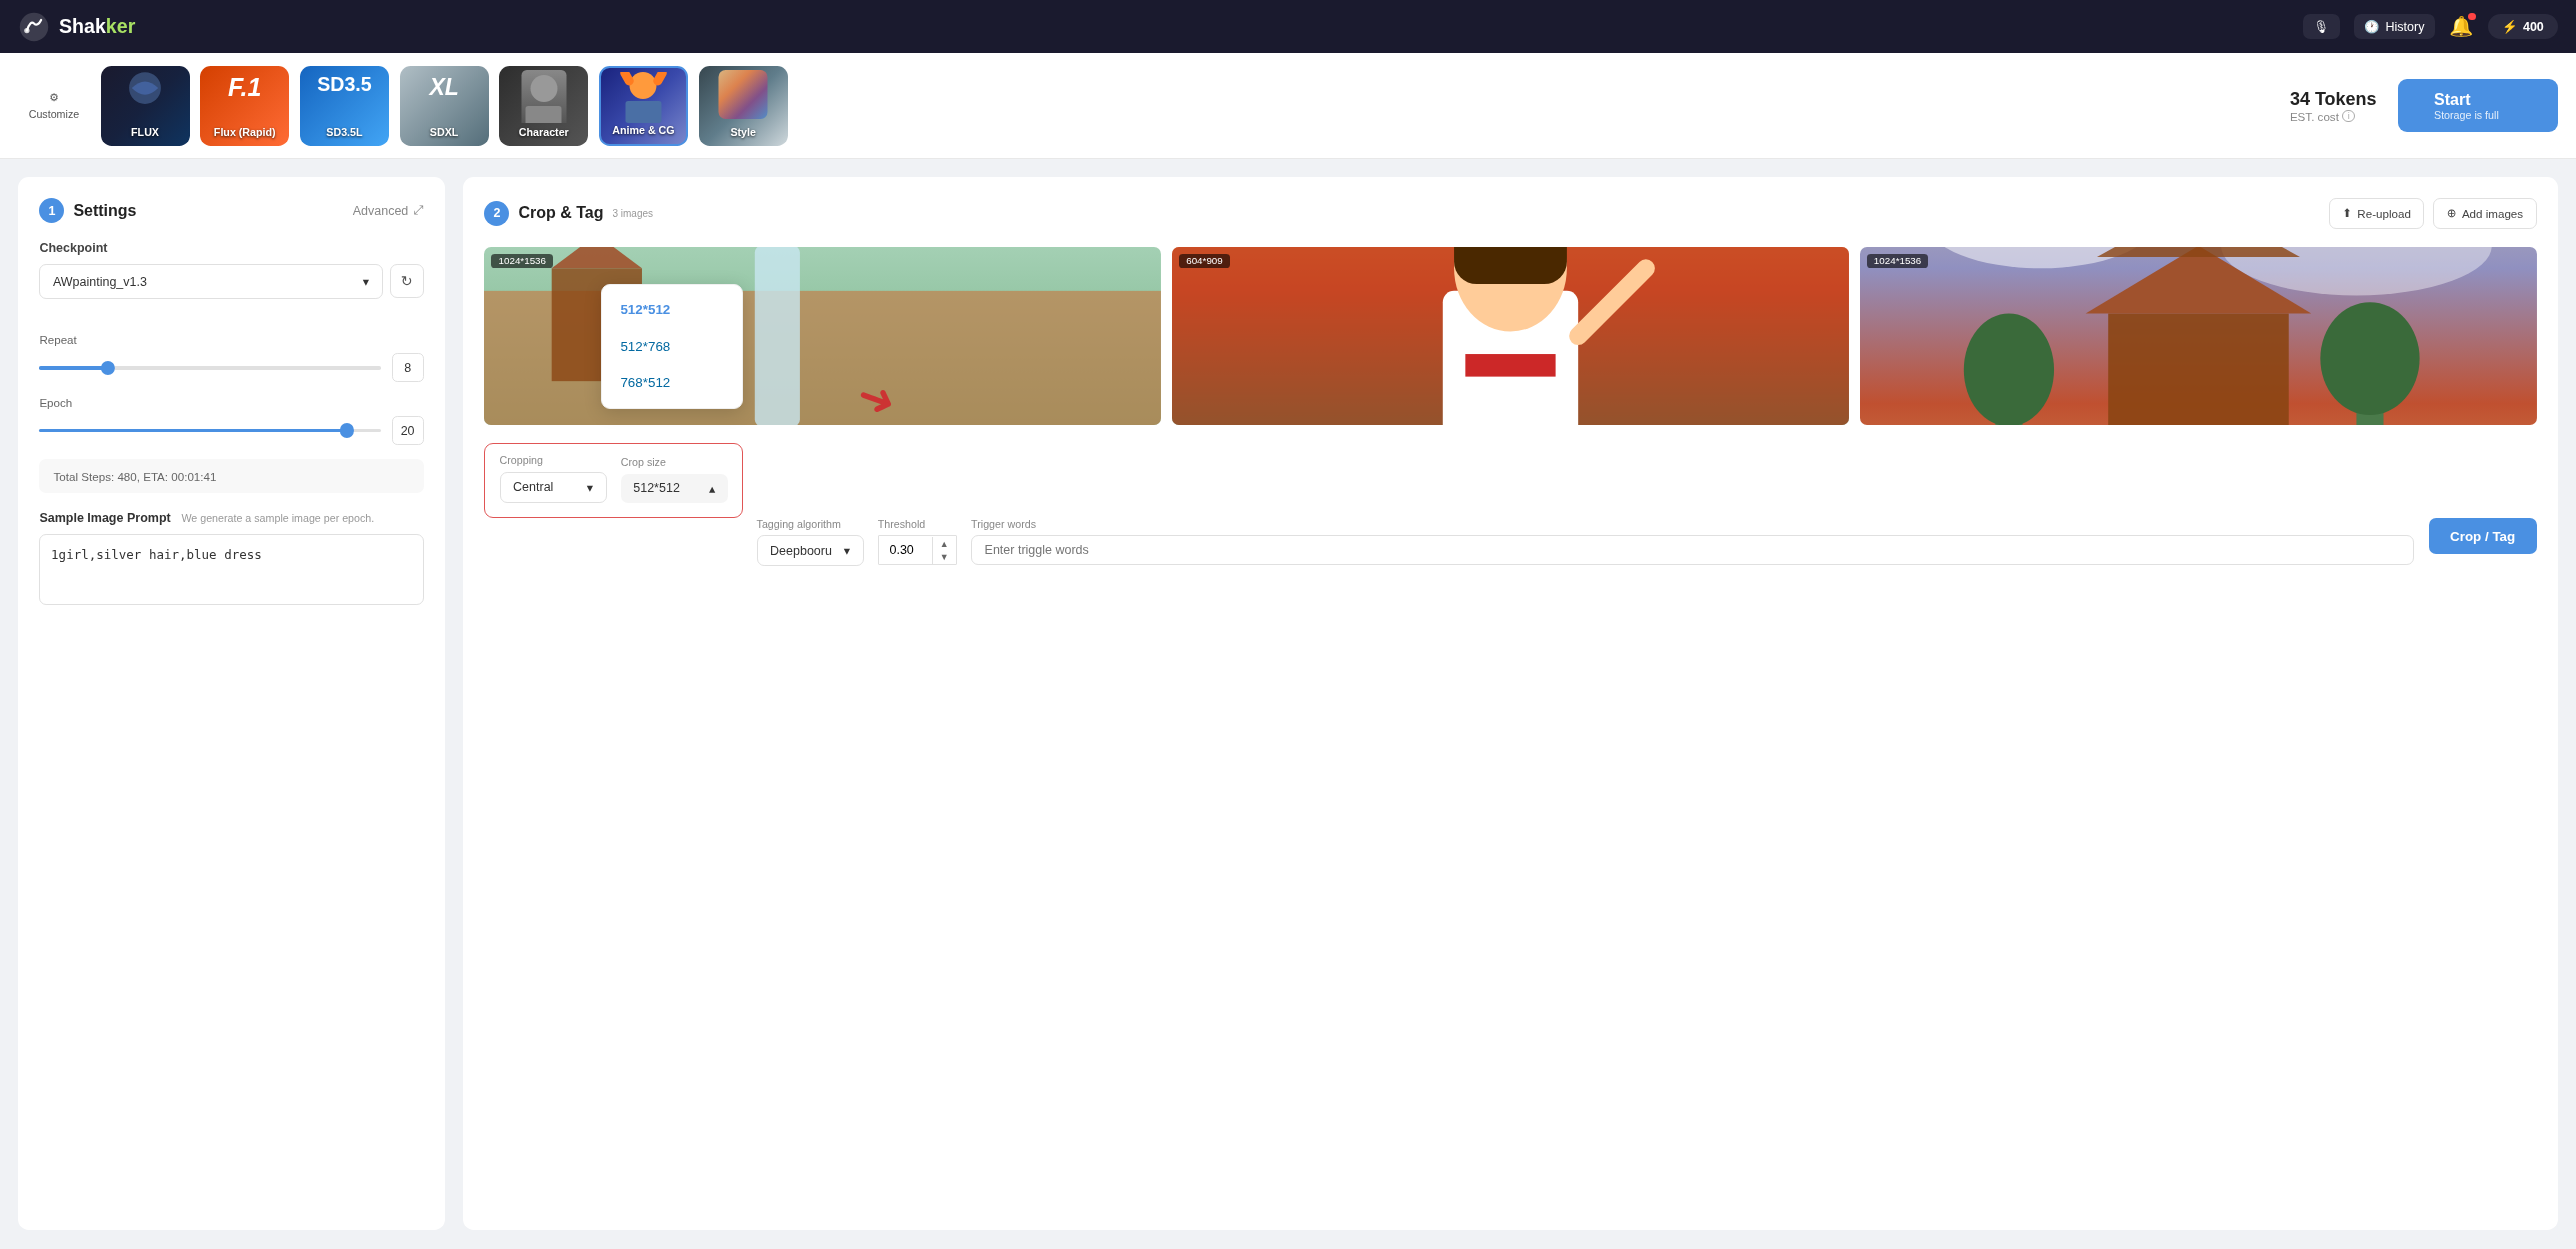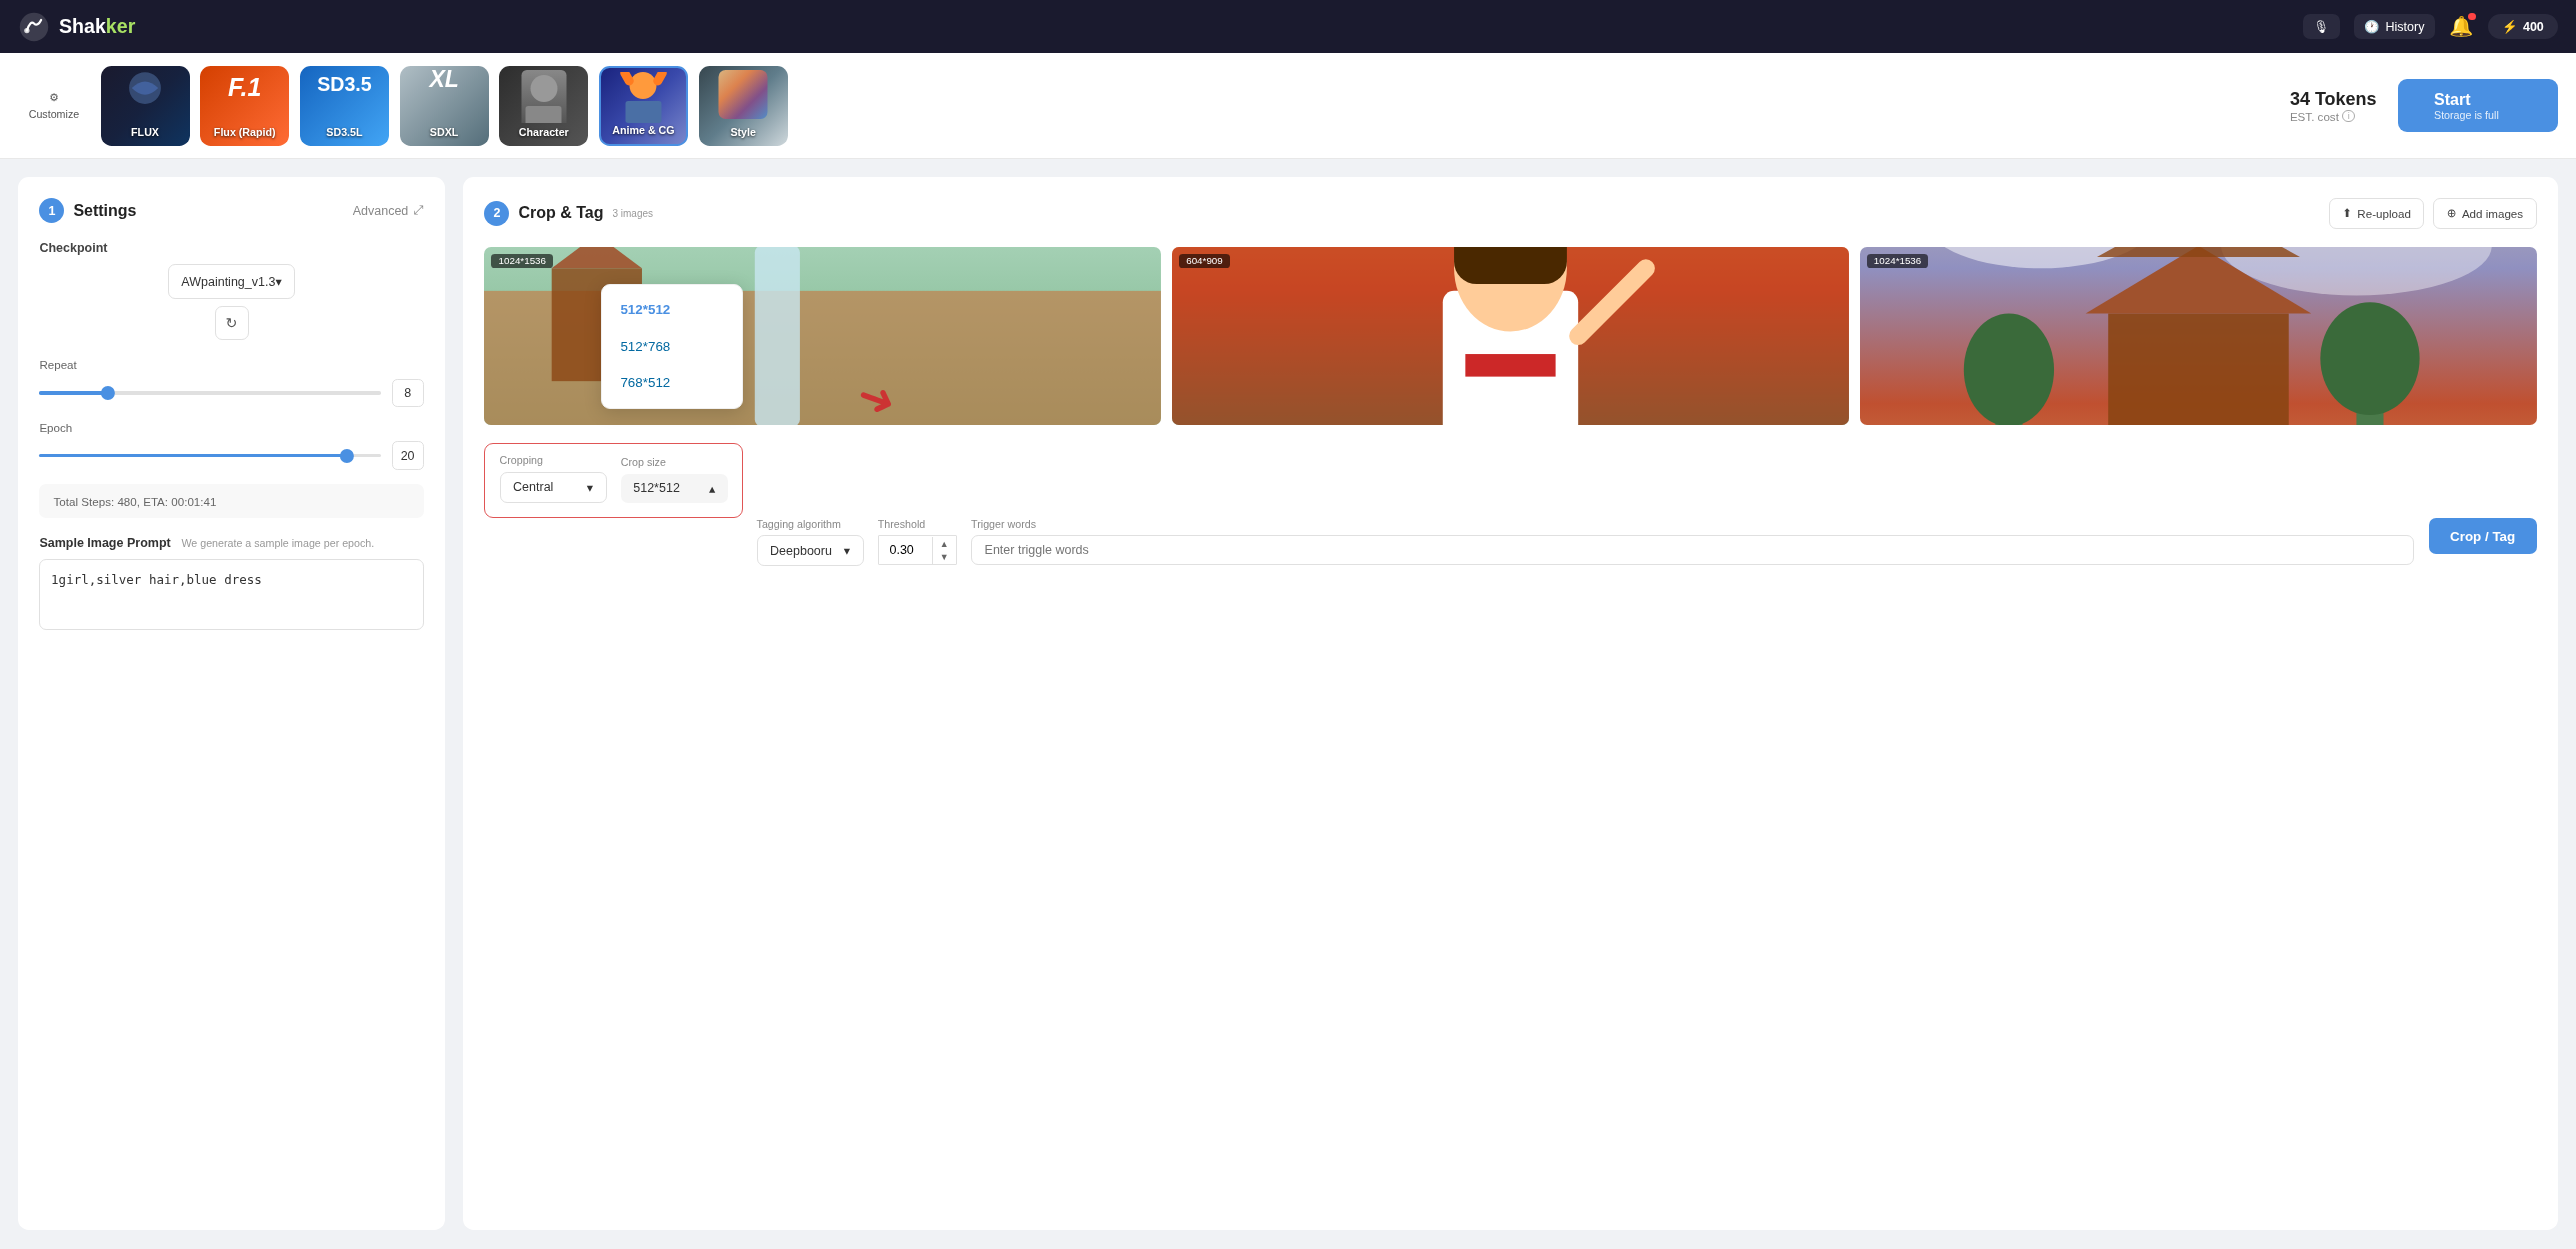--- a/index.html
+++ b/index.html
@@ -234,24 +234,23 @@
       cursor: pointer;
     }
     .section-label {
       font-size: 12.5px;
       font-weight: 600;
       color: #444;
       margin-bottom: 9px;
     }
     .checkpoint-row {
       display: flex;
-      align-items: center;
+      align-items: flex-start;
       gap: 7.1px;
-      margin-bottom: 18px;
-      flex-direction: column;
+      margin-bottom: 34px;
     }
     .checkpoint-select {
       flex: 1;
       border: 0.9px solid #e0e0e0;
       border-radius: 7.1px;
       padding: 9px 12.5px;
       font-size: 12.5px;
       color: #333;
       display: flex;
       align-items: center;
@@ -573,21 +572,21 @@
 
   <div class="model-card model-sd35">
     <div class="model-card-inner">
       <span style="position:absolute;top:7.1px;left:50%;transform:translateX(-50%);font-size:19.6px;font-weight:900;color:white;">SD3.5</span>
       <span class="model-label">SD3.5L</span>
     </div>
   </div>
 
   <div class="model-card model-sdxl">
     <div class="model-card-inner">
-      <span style="position:absolute;top:0;left:50%;transform:translateX(-50%);font-size:23px;font-weight:900;color:white;font-style:italic;">XL</span>
+      <span style="position:absolute;top:8px;left:50%;transform:translateX(-50%);font-size:23px;font-weight:900;color:white;font-style:italic;">XL</span>
       <span class="model-label">SDXL</span>
     </div>
   </div>
 
   <div class="model-card model-character">
     <div class="model-card-inner">
       <div style="position:absolute;top:4.5px;left:50%;transform:translateX(-50%);width:45px;height:53px;background:linear-gradient(180deg,#888 0%,#555 100%);border-radius:5.3px 5.3px 0 0;overflow:hidden;">
         <div style="width:27px;height:27px;background:#999;border-radius:50%;margin:5.3px auto 0;"></div>
         <div style="width:36px;height:27px;background:#888;margin:3.6px auto 0;border-radius:2.7px;"></div>
       </div>

